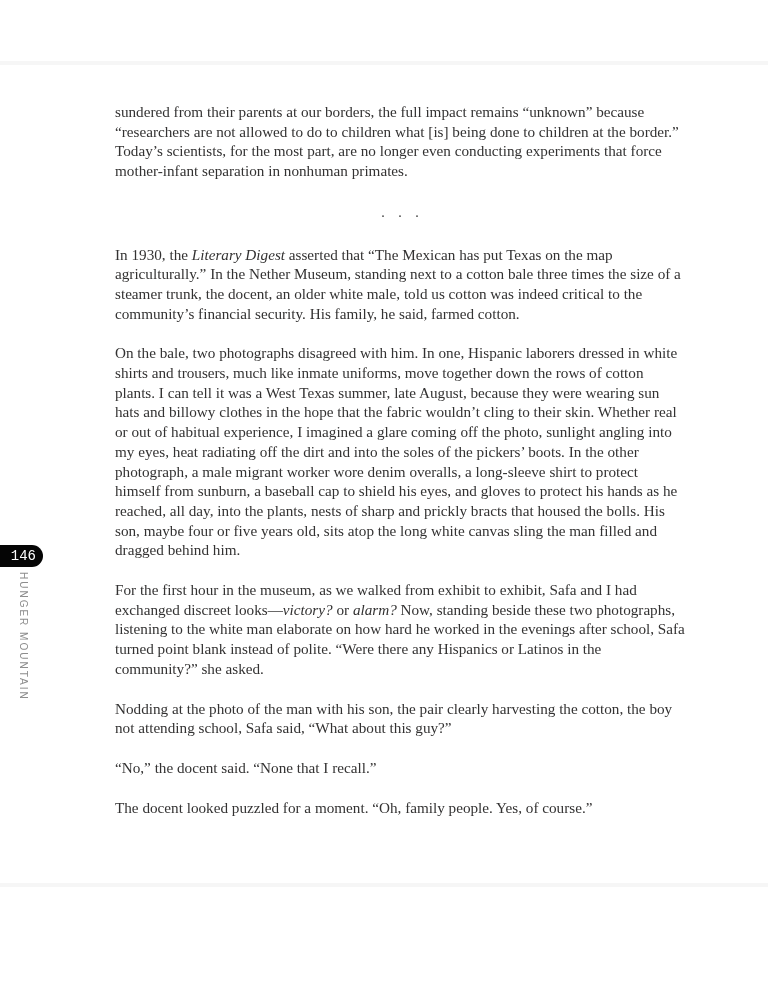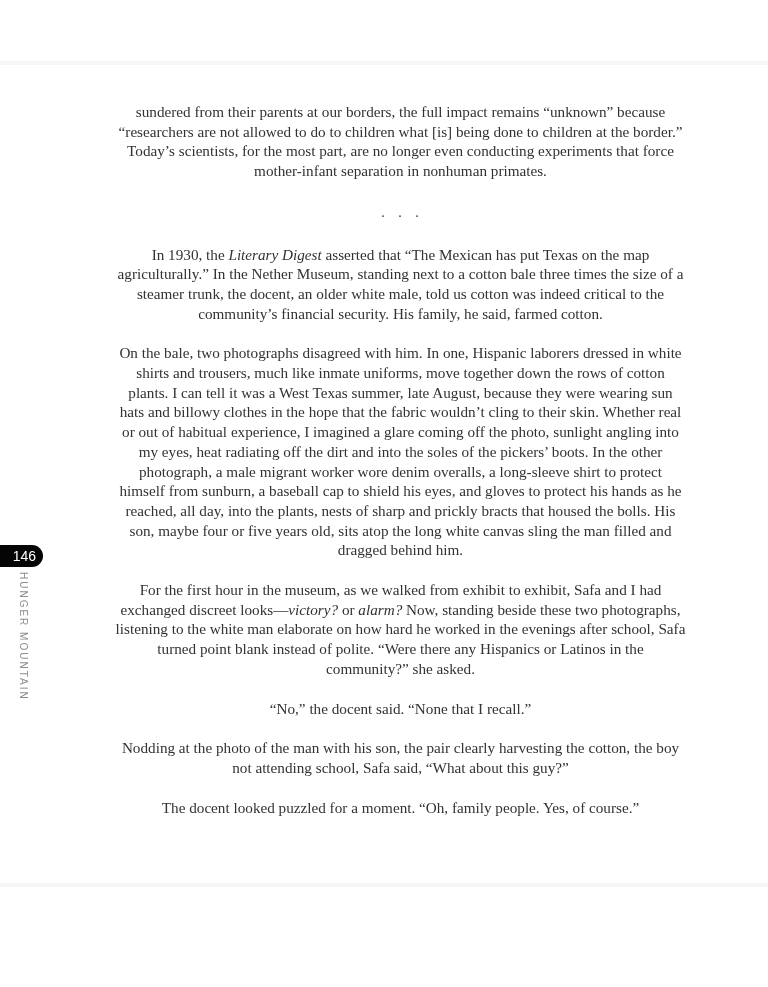--- a/index.html
+++ b/index.html
@@ -29,21 +29,21 @@
   
   .page-tab {
     position: absolute;
     left: 0;
     top: 545px;
     width: 43px;
     height: 22px;
     background: #050505;
     border-radius: 0 11px 11px 0;
     color: #ffffff;
-    font-family: Liberation Sans, sans-serif;
+    font-family: Liberation Mono, monospace;
     font-size: 14px;
     line-height: 22px;
     text-align: right;
     padding-right: 7px;
     box-sizing: border-box;
   }
 
   
   .spine {
     position: absolute;
@@ -64,21 +64,20 @@
     left: 115px;
     top: 102px;
     width: 575px;
     color: #333232;
     font-size: 15.2px;
     line-height: 19.7px;
     text-align: left;
   }
   .text-col p {
     margin: 0 4px 20px 0;
-    text-align: center;
   }
   .text-col p.sep {
     margin: 22px 0 22px 0;
     text-align: center;
     letter-spacing: 5px;
     font-size: 14px;
     color: #3a3a3a;
   }
   .text-col em {
   }
@@ -96,18 +95,18 @@
   </div>
 
   <div class="spine">HUNGER MOUNTAIN</div>
 
   <div class="text-col" id="text-column">
       <p><span>sundered from their parents at our borders, the full impact remains “unknown” because “researchers are not allowed to do to children what [is] being done to children at the border.” Today’s scientists, for the most part, are no longer even conducting experiments that force mother-infant separation in nonhuman primates.</span></p>
       <p class="sep">. . .</p>
       <p><span>In 1930, the </span><em>Literary Digest</em><span> asserted that “The Mexican has put Texas on the map agriculturally.” In the Nether Museum, standing next to a cotton bale three times the size of a steamer trunk, the docent, an older white male, told us cotton was indeed critical to the community’s financial security. His family, he said, farmed cotton.</span></p>
       <p><span>On the bale, two photographs disagreed with him. In one, Hispanic laborers dressed in white shirts and trousers, much like inmate uniforms, move together down the rows of cotton plants. I can tell it was a West Texas summer, late August, because they were wearing sun hats and billowy clothes in the hope that the fabric wouldn’t cling to their skin. Whether real or out of habitual experience, I imagined a glare coming off the photo, sunlight angling into my eyes, heat radiating off the dirt and into the soles of the pickers’ boots. In the other photograph, a male migrant worker wore denim overalls, a long-sleeve shirt to protect himself from sunburn, a baseball cap to shield his eyes, and gloves to protect his hands as he reached, all day, into the plants, nests of sharp and prickly bracts that housed the bolls. His son, maybe four or five years old, sits atop the long white canvas sling the man filled and dragged behind him.</span></p>
       <p><span>For the first hour in the museum, as we walked from exhibit to exhibit, Safa and I had exchanged discreet looks—</span><em>victory?</em><span> or </span><em>alarm?</em><span> Now, standing beside these two photographs, listening to the white man elaborate on how hard he worked in the evenings after school, Safa turned point blank instead of polite. “Were there any Hispanics or Latinos in the community?” she asked.</span></p>
+      <p><span>Nodding at the photo of the man with his son, the pair clearly harvesting the cotton, the boy not attending school, Safa said, “What about this guy?”</span></p>
       <p><span>“No,” the docent said. “None that I recall.”</span></p>
-      <p><span>Nodding at the photo of the man with his son, the pair clearly harvesting the cotton, the boy not attending school, Safa said, “What about this guy?”</span></p>
       <p><span>The docent looked puzzled for a moment. “Oh, family people. Yes, of course.”</span></p>
     </div>
 
 </div>
 
 </body></html>

